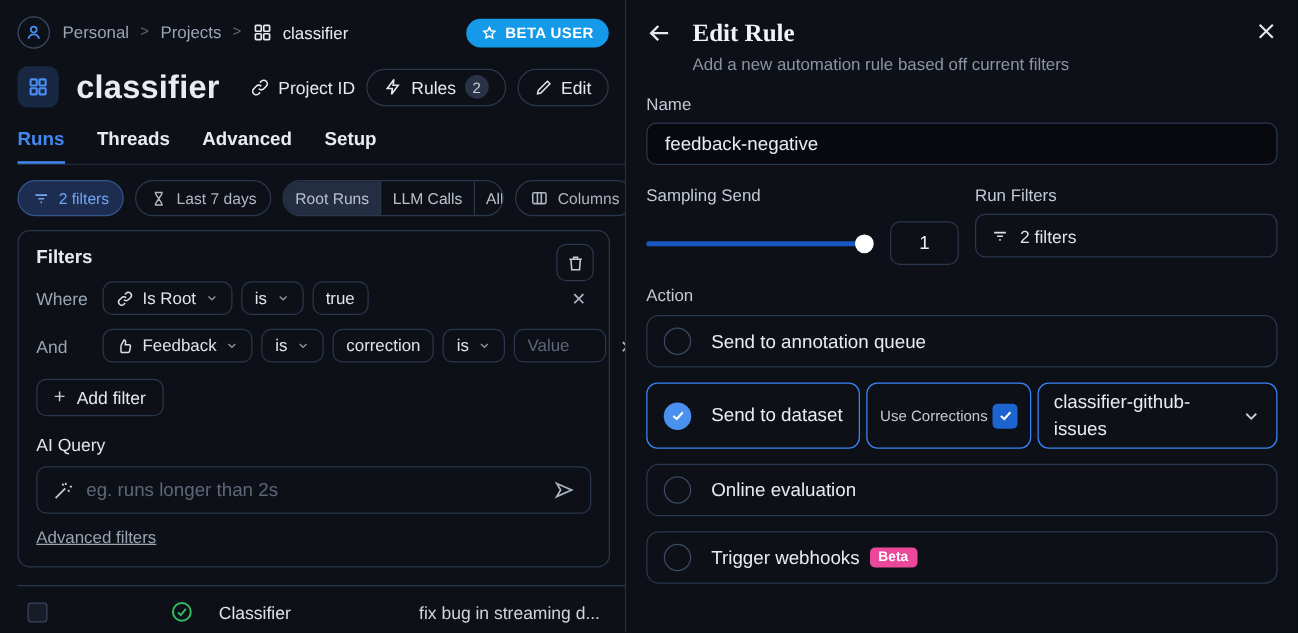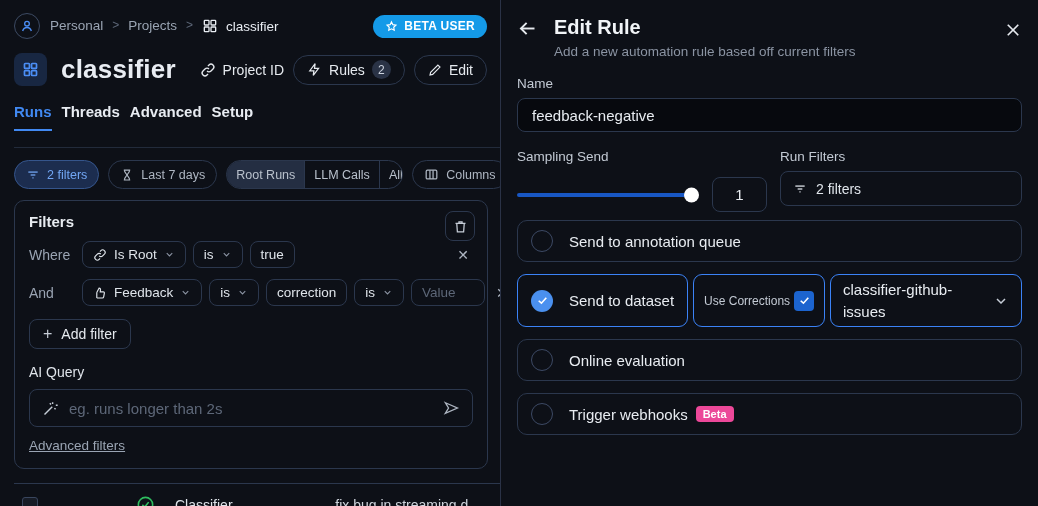--- a/index.html
+++ b/index.html
@@ -15,21 +15,21 @@
   .crumb-sep { color:#5d6778; font-size:12px; }
   .crumb-current { color:#e8ecf2; display:flex; align-items:center; gap:8px; }
   .beta-pill { margin-left:auto; margin-right:13px; background:#149ae8; color:#fff; font-size:12px; font-weight:700; letter-spacing:.3px; border-radius:14px; height:23px; padding:0 12px; display:flex; align-items:center; gap:6px; }
   .title-row { display:flex; align-items:center; margin-top:14px; }
   .title-icon { width:33px; height:33px; border-radius:8px; background:#182742; color:#4b8ef5; display:flex; align-items:center; justify-content:center; }
   .page-title { font-size:26px; font-weight:700; margin-left:14px; letter-spacing:.2px; }
   .title-actions { margin-left:auto; margin-right:13px; display:flex; align-items:center; gap:9px; }
   .ghost-btn { display:flex; align-items:center; gap:7px; color:#e5e9ee; font-size:14px; background:none; border:none; cursor:pointer; font-family:inherit; }
   .pill-btn { display:flex; align-items:center; gap:7px; color:#e5e9ee; font-size:14px; background:none; border:1px solid #2b374d; border-radius:16px; height:30px; padding:0 13px; cursor:pointer; font-family:inherit; }
   .count-badge { background:#2a3346; color:#cdd4df; border-radius:50%; width:19px; height:19px; font-size:12px; display:flex; align-items:center; justify-content:center; }
-  .tabs { display:flex; gap:10px; margin-top:17px; border-bottom:1px solid #222b3b; padding-bottom:16px; }
+  .tabs { display:flex; gap:26px; margin-top:17px; border-bottom:1px solid #222b3b; padding-bottom:0; }
   .tab { font-size:15px; font-weight:700; color:#e8ecf2; padding-bottom:9px; border-bottom:2px solid transparent; cursor:pointer; }
   .tab.active { color:#4189f2; border-bottom-color:#4189f2; }
   .filterbar { display:flex; align-items:center; gap:9px; margin-top:12px; height:29px; }
   .fb-btn { display:flex; align-items:center; gap:7px; font-size:12.5px; color:#aeb6c2; border:1px solid #2b374d; border-radius:15px; height:29px; padding:0 11px; background:none; cursor:pointer; font-family:inherit; white-space:nowrap; }
   .fb-btn.active-blue { background:#1c2d4f; border-color:#35558c; color:#72a6f3; }
   .seg-group { display:flex; align-items:stretch; border:1px solid #2b374d; border-radius:15px; height:29px; width:177px; overflow:hidden; flex:0 0 auto; }
   .seg { display:flex; align-items:center; padding:0 9px; font-size:12.5px; color:#b9c1cc; white-space:nowrap; cursor:pointer; }
   .seg.on { background:#242e42; }
   .seg + .seg { border-left:1px solid #2b374d; }
 
@@ -54,21 +54,21 @@
 
   .runs-divider { border-top:1px solid #2b374d; margin-top:14px; margin-right:0; }
   .run-row { display:flex; align-items:center; height:42px; border-bottom:1px solid #2b374d; margin-right:0; }
   .run-check { width:16px; height:16px; border:1px solid #39465e; background:#171c26; border-radius:3px; margin-left:8px; cursor:pointer; }
   .status-ok { color:#2fbe60; margin-left:98px; display:flex; }
   .run-name { font-size:14px; color:#dfe4ea; margin-left:20px; }
   .run-preview { margin-left:auto; margin-right:20px; font-size:14px; color:#cfd5dd; }
 
   
   .drawer { flex:1; padding:16px 16px 0 16px; overflow:hidden; background:#0d1017; }
-  .d-head { display:flex; align-items:flex-end; }
+  .d-head { display:flex; align-items:flex-start;font-family:Liberation Serif, serif; }
   .back-btn { background:none; border:none; color:#e5e9ee; cursor:pointer; display:flex; padding:0; }
   .d-title { font-size:20px; font-weight:700; color:#f1f4f7; margin-left:16px; }
   .close-btn { margin-left:auto; background:none; border:none; color:#e5e9ee; cursor:pointer; display:flex; padding:0; }
   .d-sub { margin-left:37px; margin-top:5px; font-size:13.5px; color:#8b94a3; }
   .d-label { margin-top:17px; font-size:13.5px; color:#c3cad4; }
   .name-input { margin-top:7px; width:100%; height:34px; background:#07090e; border:1px solid #2b374d; border-radius:8px; color:#e8ecf1; font-size:15px; padding:0 14px; font-family:inherit; }
   .d-grid { display:flex; margin-top:0; }
   .d-col-left { width:250px; flex:0 0 auto; }
   .d-col-right { flex:1; margin-left:13px; }
   .samp-row { display:flex; align-items:center; margin-top:13px; }
@@ -334,20 +334,21 @@
           <svg width="14" height="14" viewBox="0 0 24 24" fill="none" stroke="currentColor" stroke-width="2.2">
               <line x1="4" y1="7" x2="20" y2="7"></line>
               <line x1="8" y1="12" x2="16" y2="12"></line>
               <line x1="11" y1="17" x2="13" y2="17"></line>
             </svg>
           <span>2 filters</span>
         </button>
       </div>
     </div>
 
+    <div class="d-label">Action</div>
 
     <div class="opt-card">
       <span class="radio"></span>
       <span class="opt-label">Send to annotation queue</span>
     </div>
 
     <div class="opt-row">
       <div class="box box-a">
         <span class="radio filled">
           <svg width="13" height="13" viewBox="0 0 24 24" fill="none" stroke="#fff" stroke-width="3">

